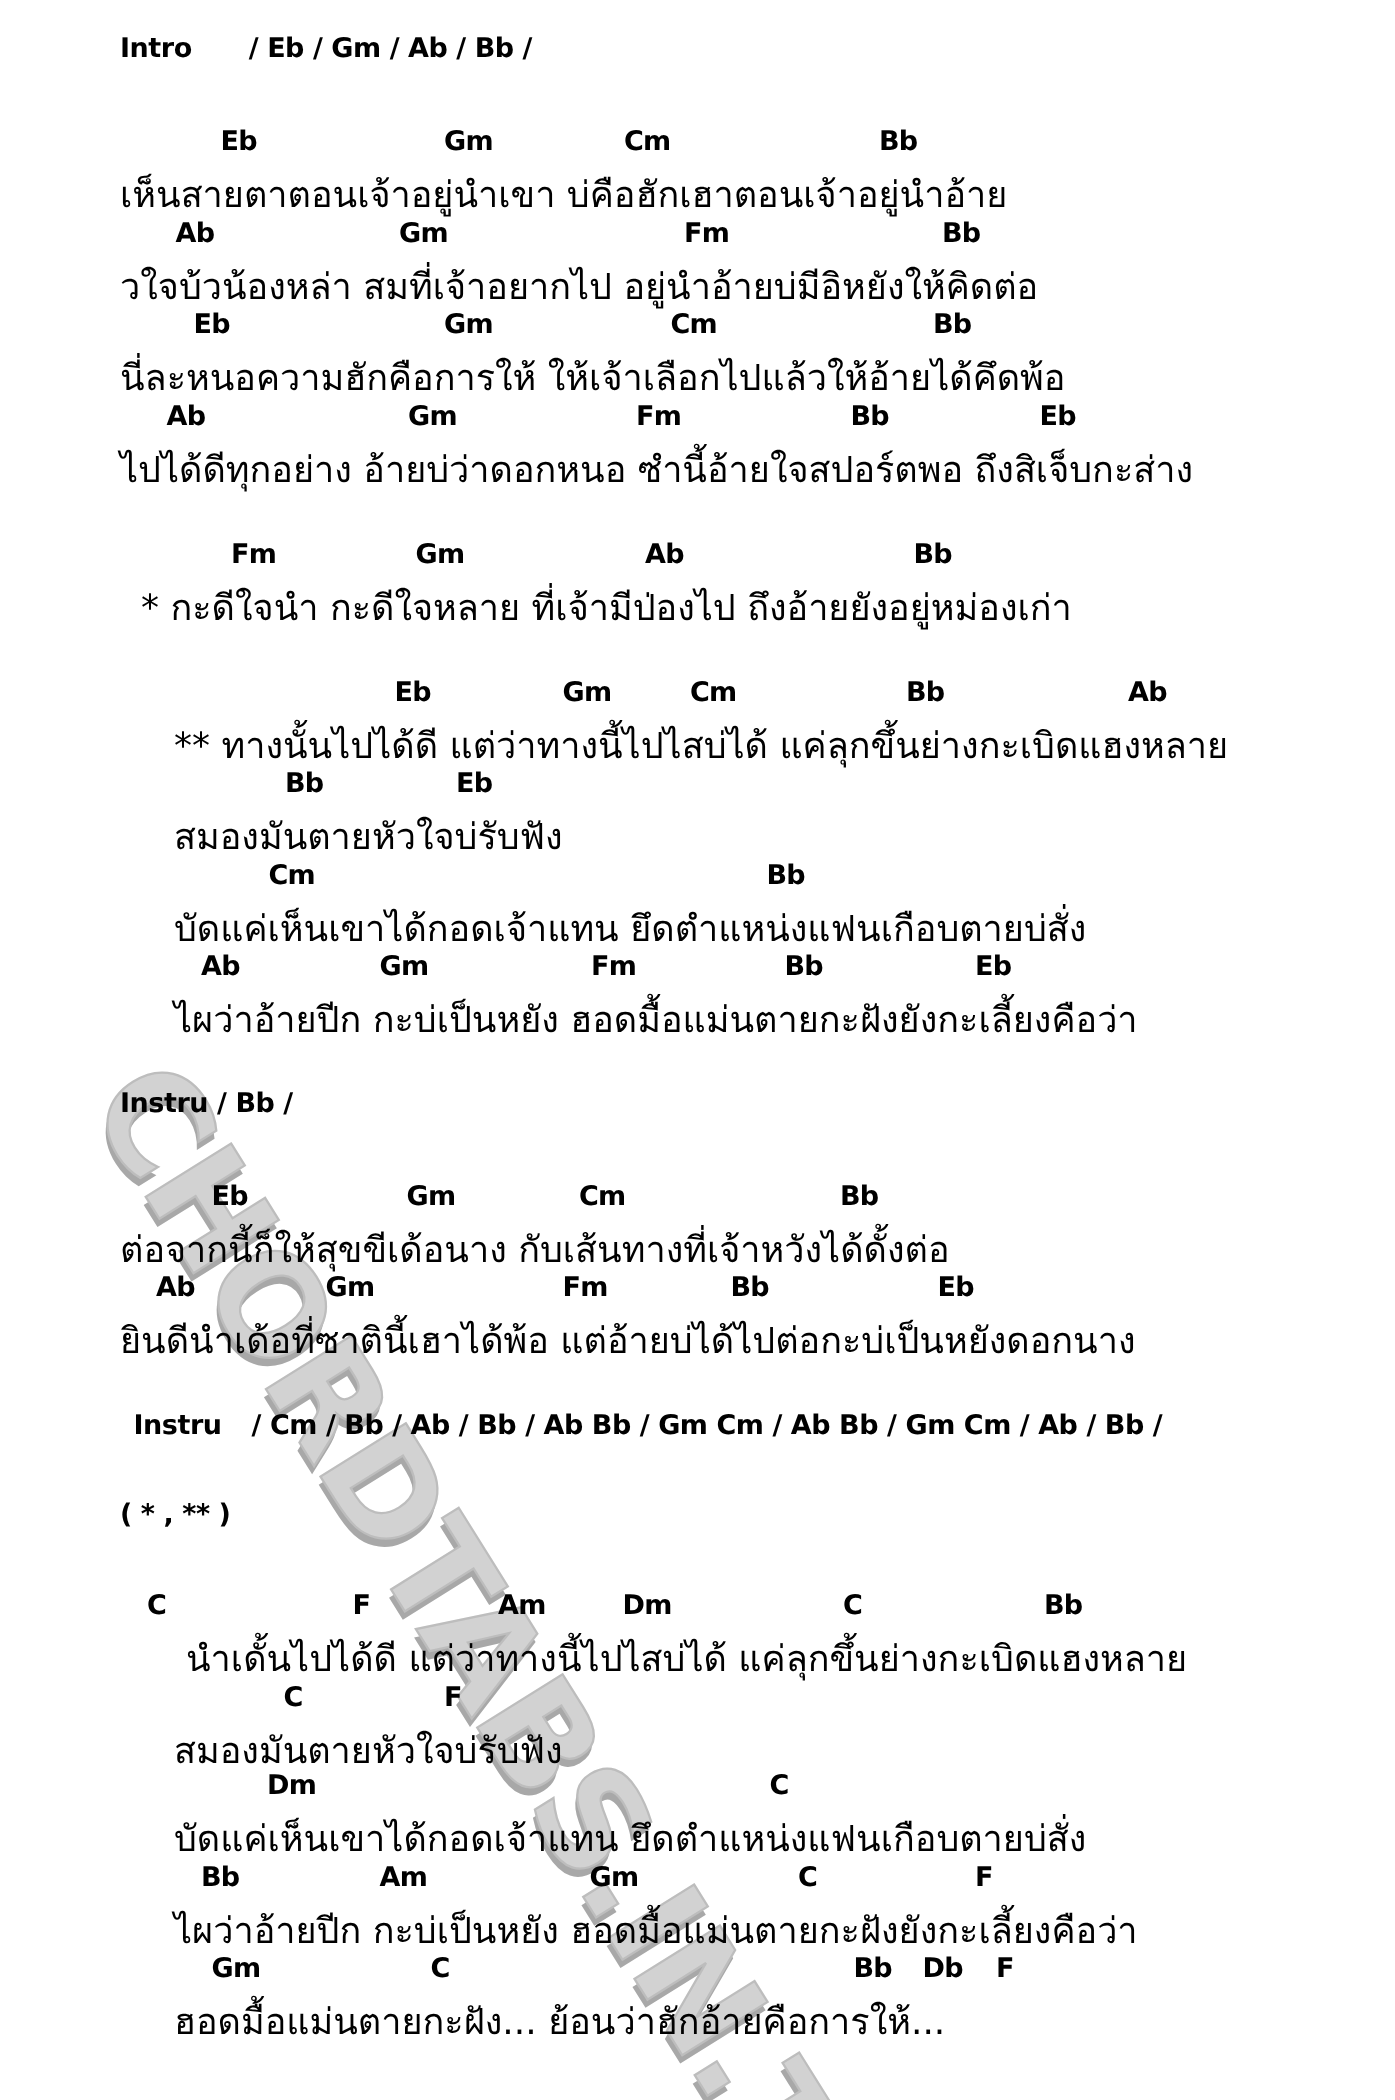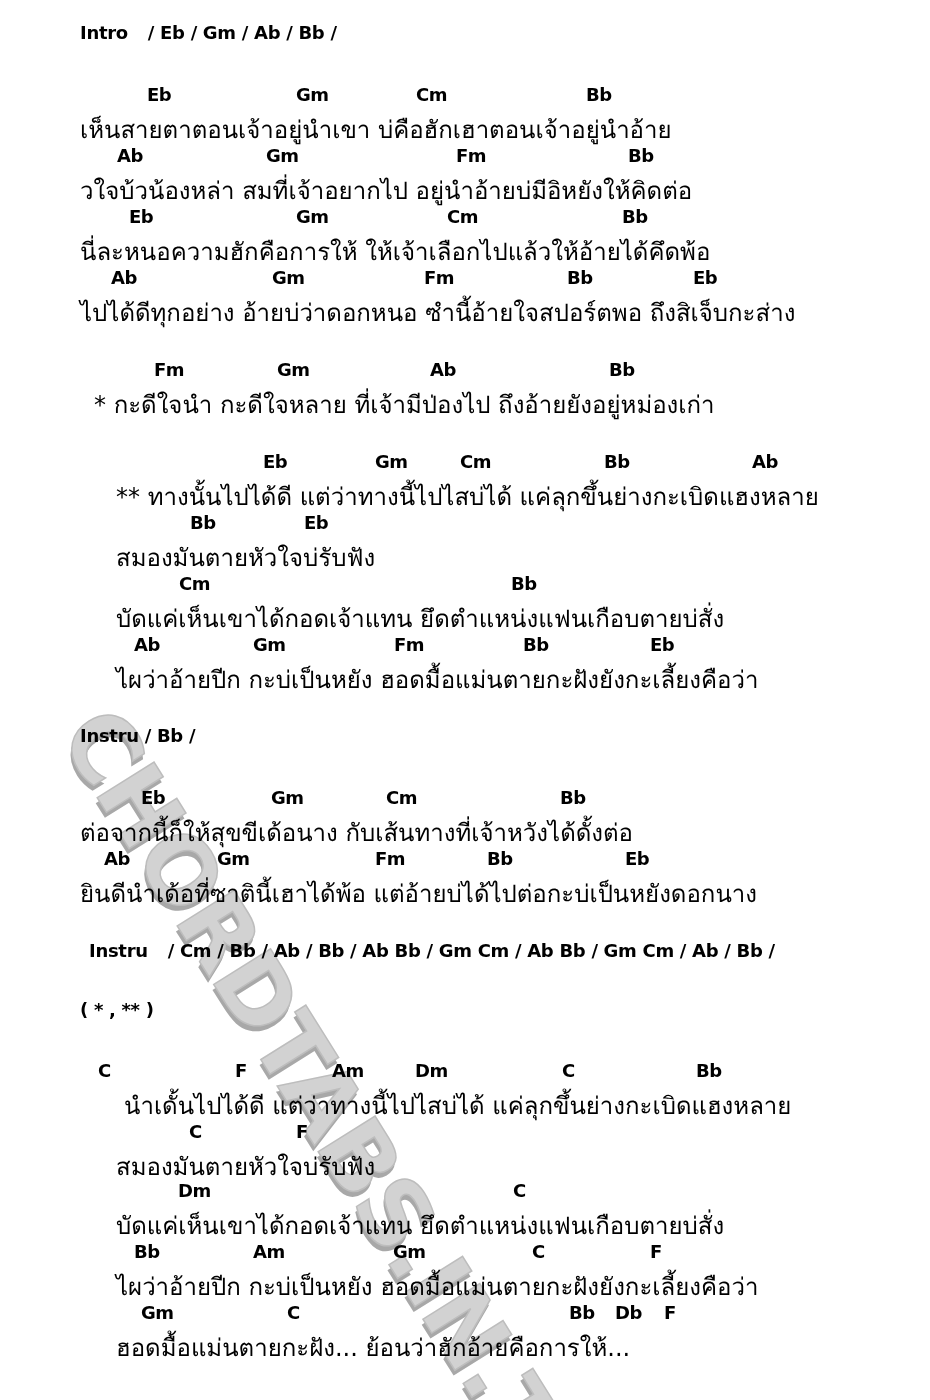--- a/index.html
+++ b/index.html
@@ -19,21 +19,21 @@
   .section { font-weight: bold; font-size: 18px; letter-spacing: -0.3px; }
   .ch { position: absolute; }
 </style>
 </head>
 <body>
 
 <div class="watermark">CHORDTABS.IN.TH</div>
 
 <div class="ln section" style="left:80px; top:22px;">
   <span>Intro</span>
-  <span style="margin-left:14px;">/ Eb / Gm  / Ab / Bb /</span>
+  <span style="margin-left:32px;">/ Eb / Gm  / Ab / Bb /</span>
 </div>
 
 <div id="v1">
     <div class="ln chord" style="top: 84px; left: 0px;">
       <span class="ch" style="left: 147px;">Eb</span>
       <span class="ch" style="left: 296px;">Gm</span>
       <span class="ch" style="left: 416px;">Cm</span>
       <span class="ch" style="left: 586px;">Bb</span>
     </div>
     <div class="ln lyric" style="top: 110px; left: 80px;">เห็นสายตาตอนเจ้าอยู่นำเขา  บ่คือฮักเฮาตอนเจ้าอยู่นำอ้าย</div>

